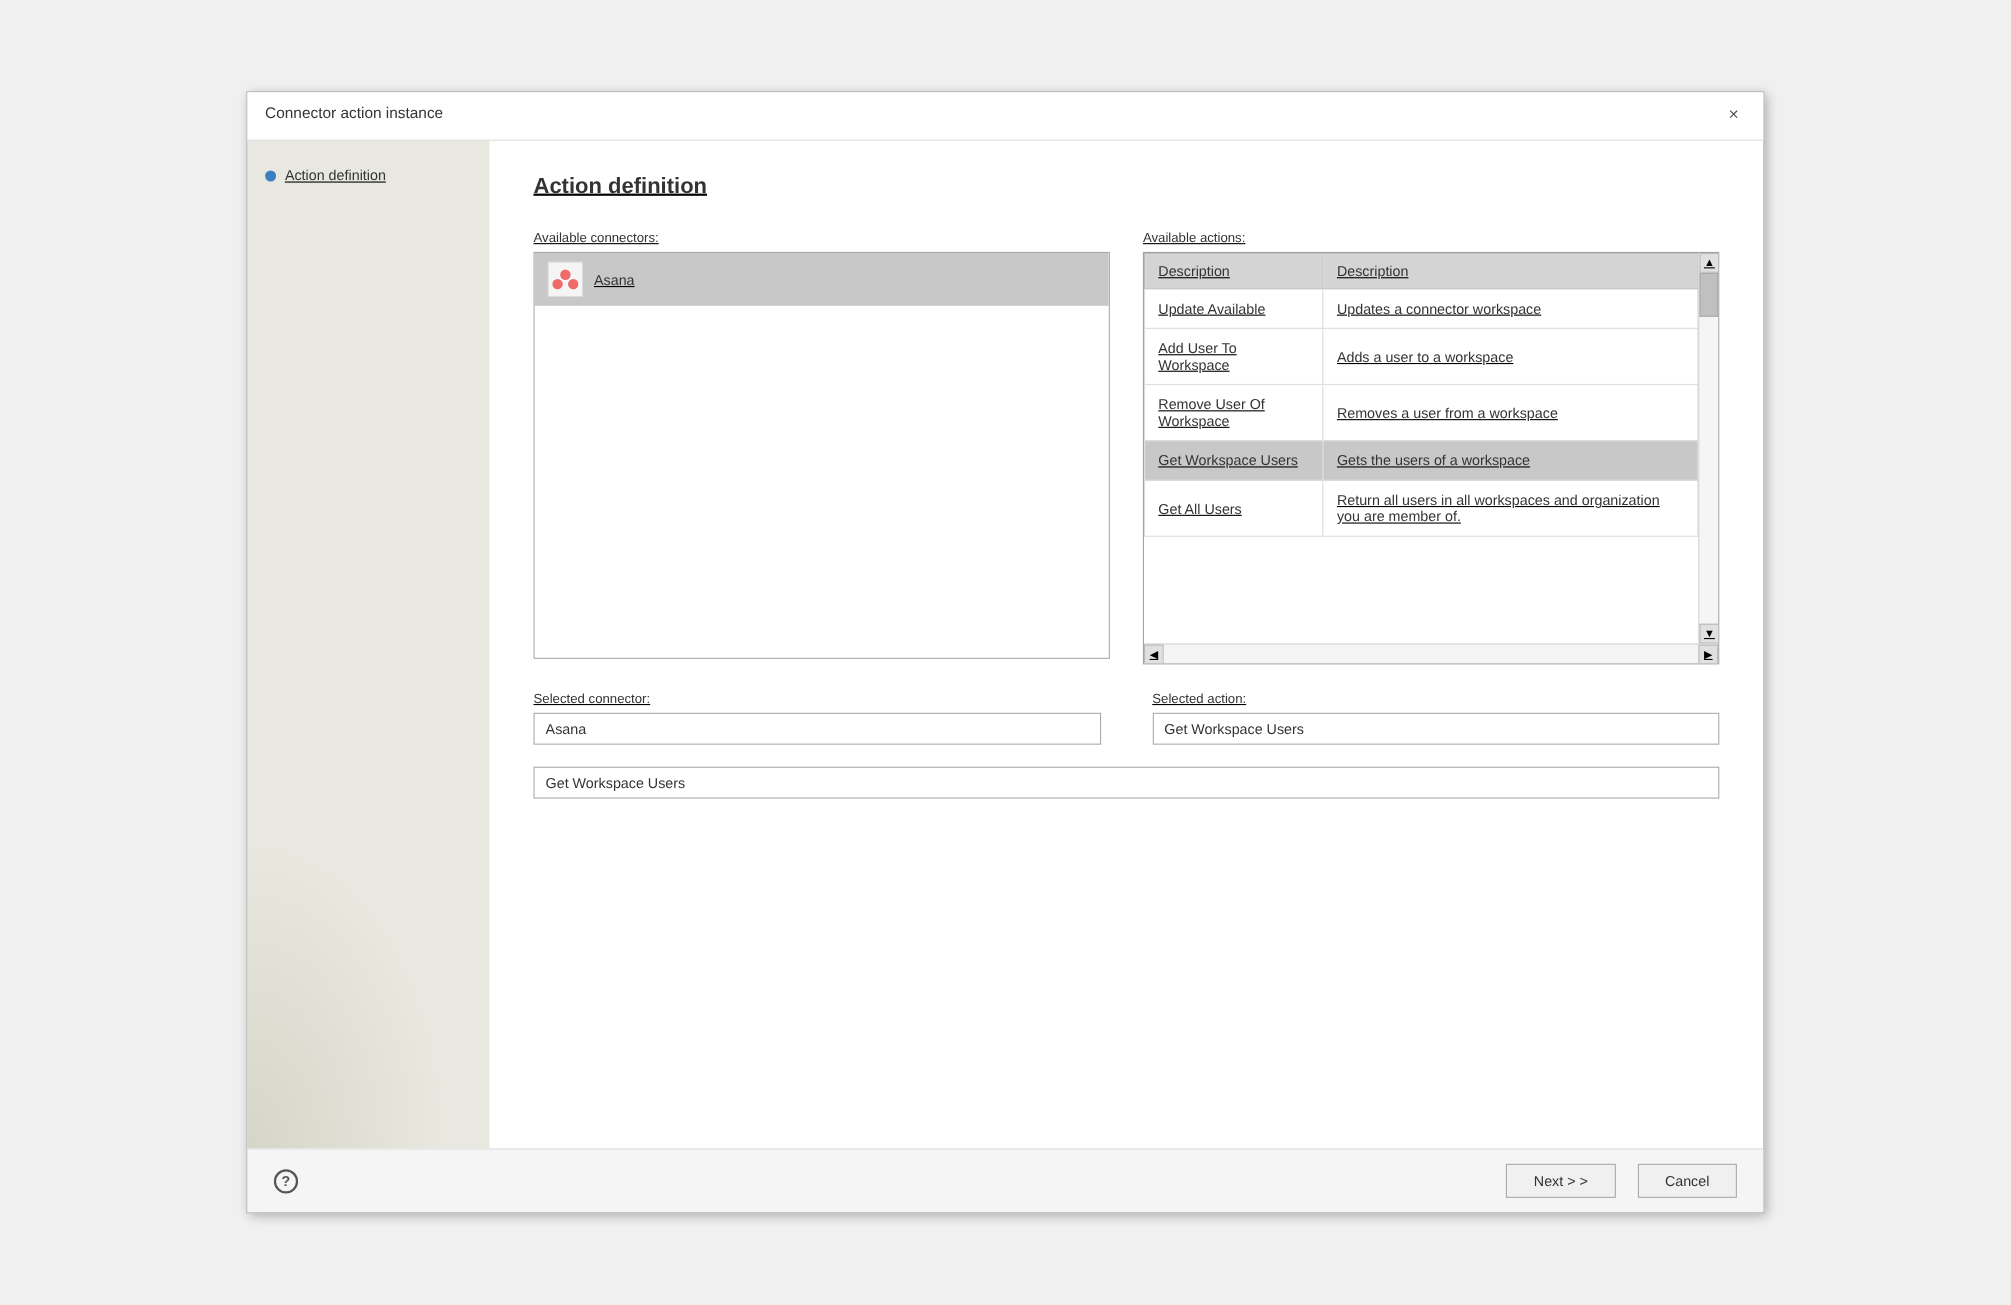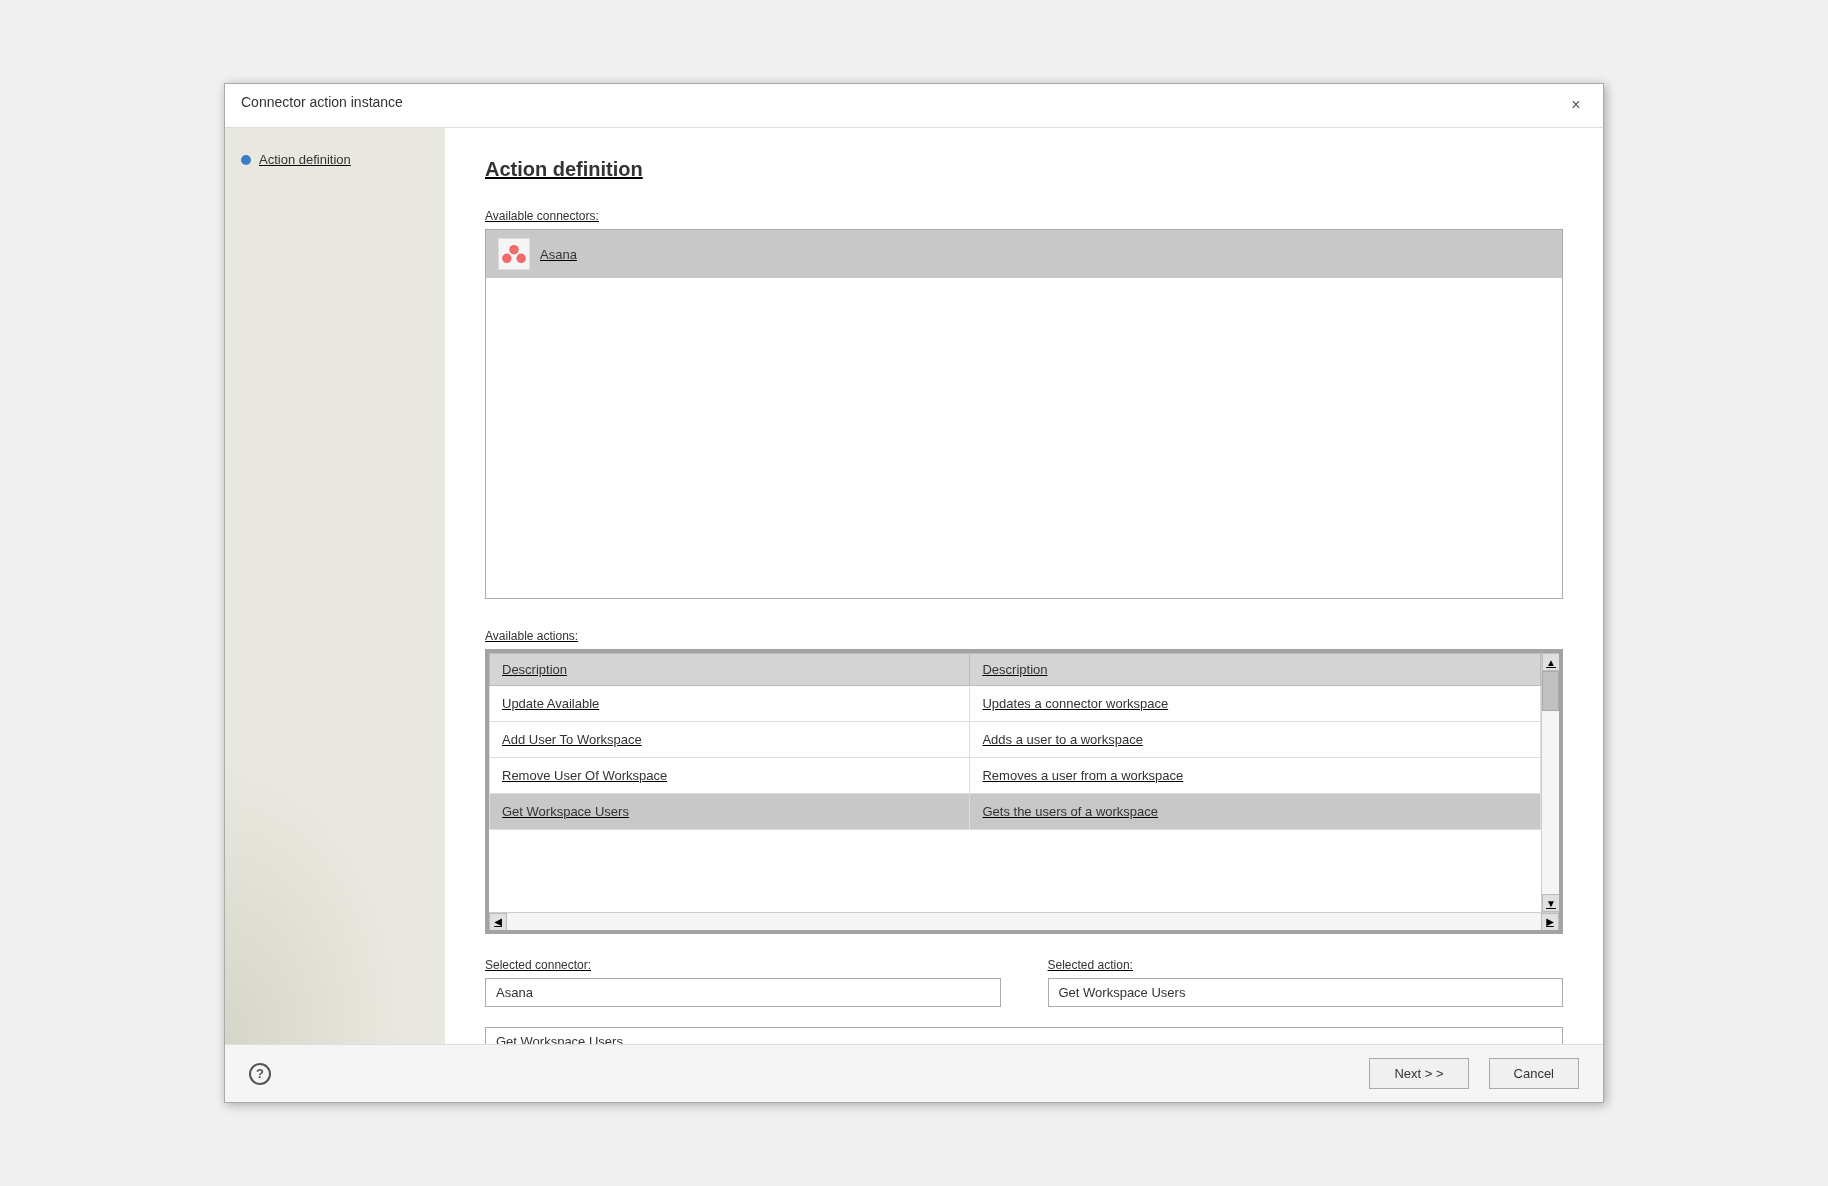--- a/index.html
+++ b/index.html
@@ -109,21 +109,20 @@
       font-size: 20px;
       font-weight: bold;
       color: #333;
       margin-bottom: 28px;
     }
 
     .form-section {
       display: flex;
       gap: 30px;
       margin-bottom: 24px;
-      flex-direction: column;
     }
 
     .form-col {
       flex: 1;
     }
 
     .form-label {
       font-size: 12px;
       color: #333;
       margin-bottom: 6px;
@@ -173,22 +172,22 @@
       width: 24px;
       height: 20px;
     }
 
     .connector-name {
       font-size: 13px;
       color: #333;
     }
 
     .actions-table-container {
-      border: 4px solid #a3a3a3;
-      height: 285px;
+      border: 1px solid #a3a3a3;
+      height: 375px;
       overflow: hidden;
       display: flex;
       flex-direction: column;
     }
 
     .actions-table {
       width: 100%;
       border-collapse: collapse;
       flex: 1;
     }
@@ -435,20 +434,24 @@
                         <td>Adds a user to a workspace</td>
                       </tr>
                       <tr>
                         <td>Remove User Of Workspace</td>
                         <td>Removes a user from a workspace</td>
                       </tr>
                       <tr class="selected">
                         <td>Get Workspace Users</td>
                         <td>Gets the users of a workspace</td>
                       </tr>
+                      <tr>
+                        <td>Get All Users</td>
+                        <td>Return all users in all workspaces and organization you are member of.</td>
+                      </tr>
                     </tbody>
                 </table>
               </div>
               <div class="scrollbar-container">
                 <div class="scroll-btn">▲</div>
                 <div class="scroll-track">
                   <div class="scroll-thumb"></div>
                 </div>
                 <div class="scroll-btn">▼</div>
               </div>

